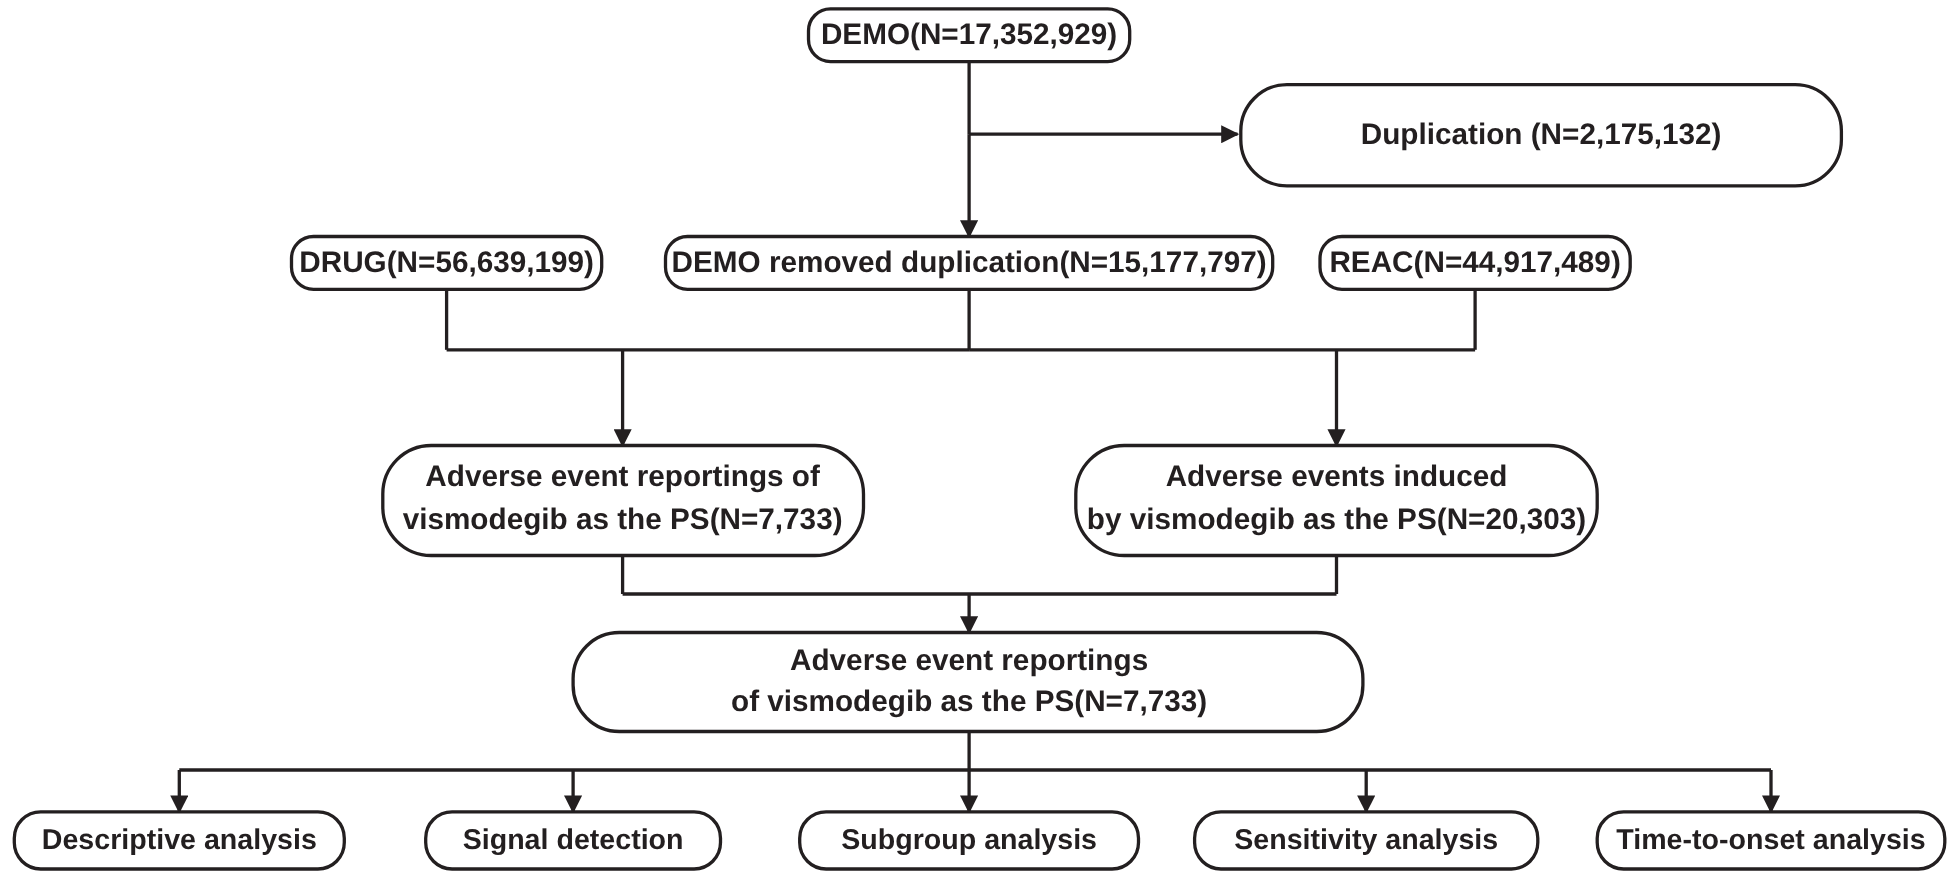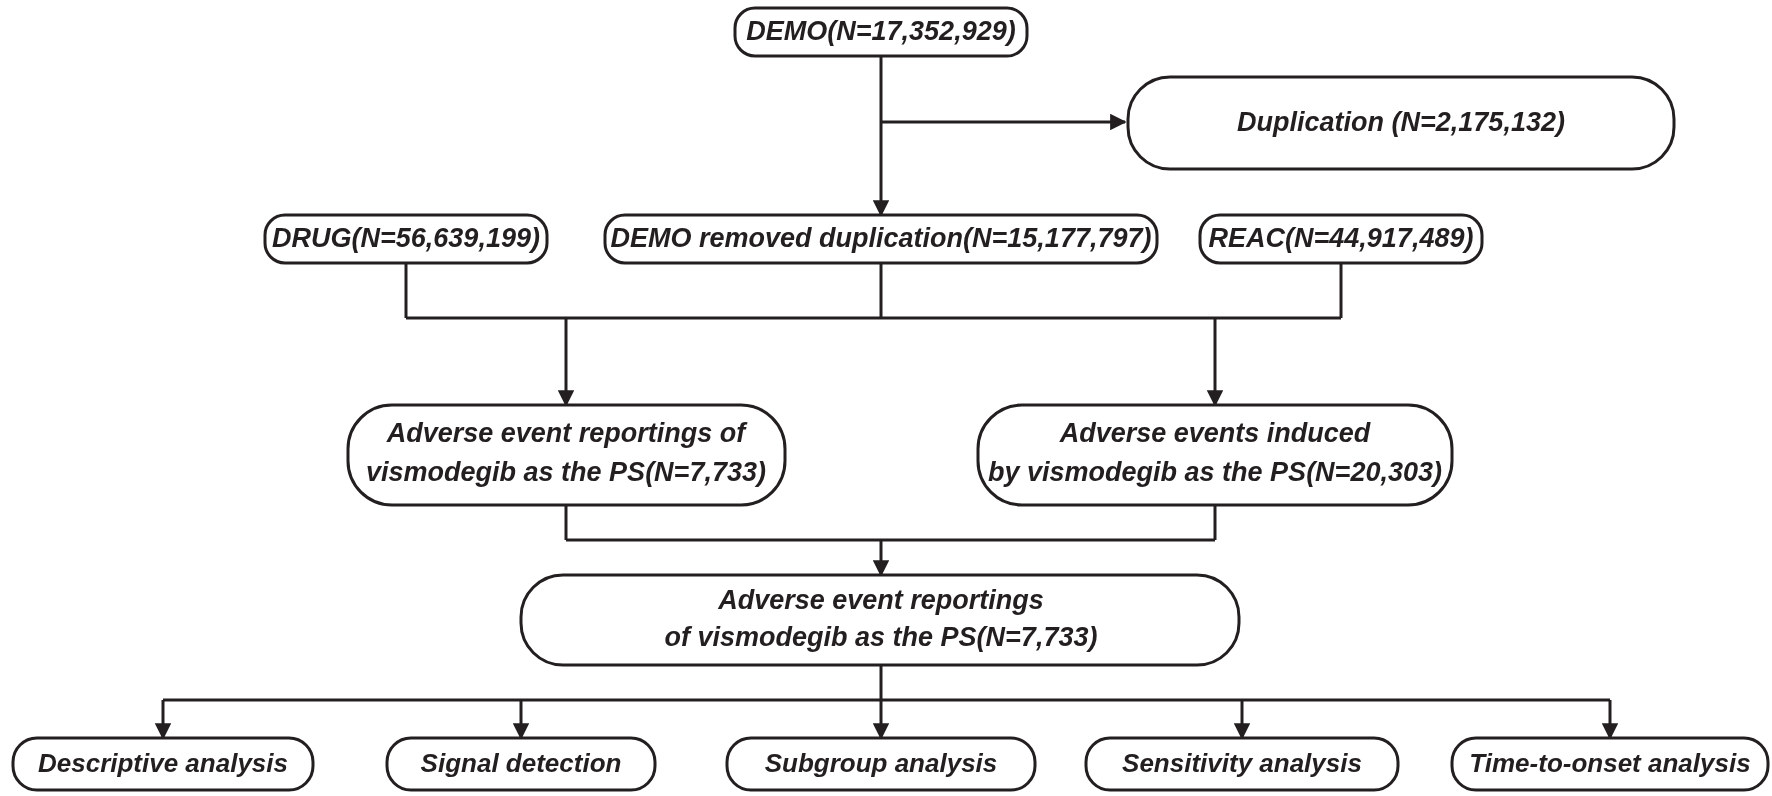--- a/index.html
+++ b/index.html
@@ -10,21 +10,20 @@
   body {
     width: 1772px;
     height: 796px;
     font-family: "Liberation Sans", sans-serif;
     overflow: hidden;
   }
   #flow-root {
     position: relative;
     width: 1420px;
     height: 796px;
-    font-style: italic;
   }
   svg.flow {
     display: block;
     width: 1772px;
     height: 796px;
   }
   .node-box {
     fill: #ffffff;
     stroke: #231f20;
     stroke-width: 3;

